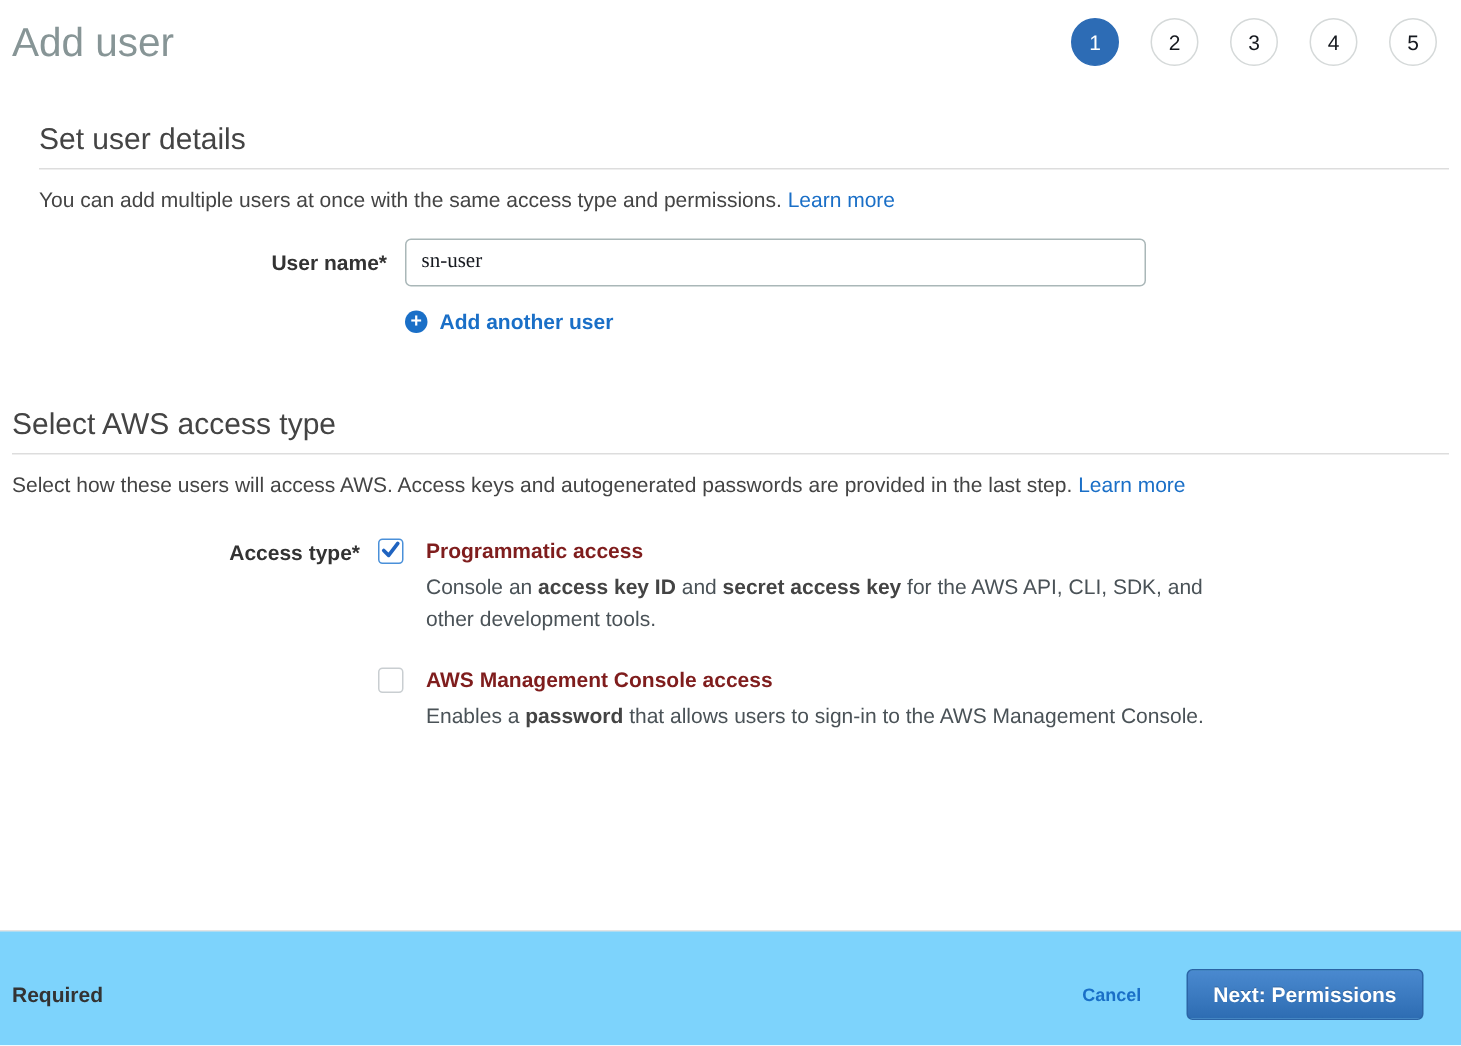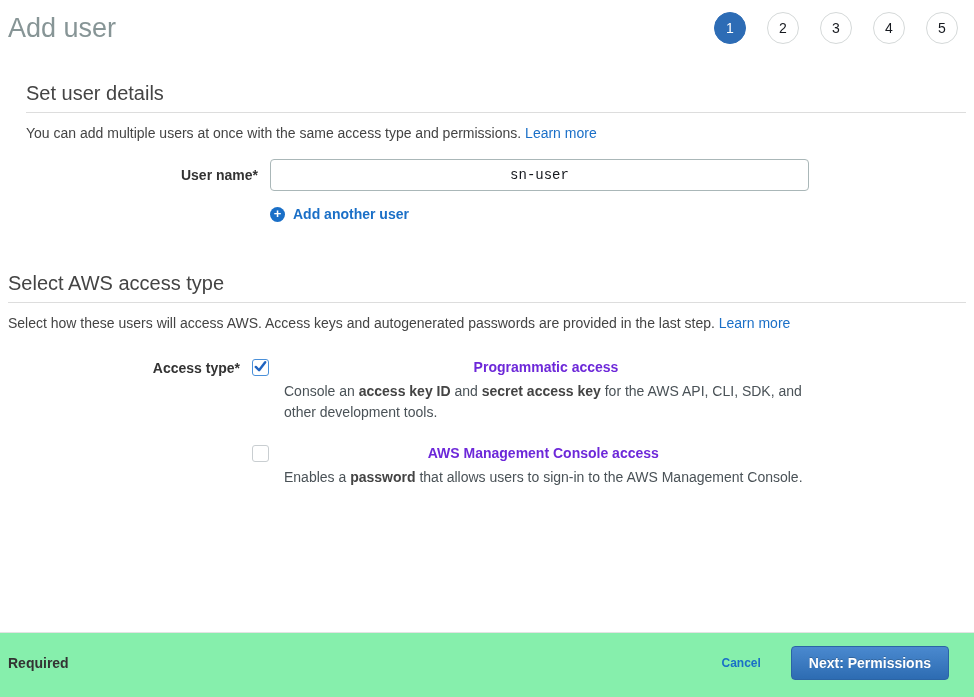--- a/index.html
+++ b/index.html
@@ -75,31 +75,30 @@
     width: 244px;
     flex: 0 0 244px;
     text-align: right;
     padding-right: 12px;
     font-size: 14px;
     font-weight: bold;
     color: #333;
   }
   .row-username .label-col { padding-top: 8px; }
   .text-input {
-    width: 539px;
+    width: 494px;
     height: 32px;
     border: 1px solid #aab7b8;
     border-radius: 4px;
     padding: 0 10px;
     font-size: 14px;
     color: #16191f;
-    font-family: Liberation Mono, monospace;
+    font-family: Liberation Serif, serif;
     outline: none;
     background: #fff;
-    text-align: center;
   }
   .row-addanother { margin-top: 15px; }
   .add-user-link {
     display: inline-flex;
     align-items: center;
     gap: 8px;
     cursor: pointer;
     font-size: 14px;
     font-weight: bold;
     color: #1a6fc7;
@@ -132,43 +131,42 @@
     justify-content: center;
     cursor: pointer;
     flex: 0 0 17px;
   }
   .checkbox.checked { border-color: #4a90d9; }
   .checkbox svg { display: none; margin-top: -2px; }
   .checkbox.checked svg { display: block; }
   .option-title {
     font-size: 14px;
     font-weight: bold;
-    color: #6d28d9;
+    color: #7f1d1d;
     line-height: 19px;
     margin-bottom: 4px;
-    text-align: center;
   }
   .option-desc {
     font-size: 14px;
     color: #4a5257;
     max-width: 524px;
     line-height: 21px;
   }
   .option-desc b { color: #444; }
 
   
   .footer {
     position: absolute;
     left: 0; right: 0; bottom: 0;
     border-top: 1px solid #e3e3e3;
-    background: #86efac;
+    background: #7dd3fc;
     display: flex;
     justify-content: space-between;
     align-items: center;
-    padding: 13px 25px 17px 8px;
+    padding: 25px 25px 17px 8px;
   }
   .required-note { font-size: 14px; font-weight: bold; color: #333; }
   .footer-right { display: flex; align-items: center; gap: 30px; }
   .cancel-link {
     font-size: 12px;
     font-weight: bold;
     color: #1a6fc7;
     text-decoration: none;
     cursor: pointer;
   }

